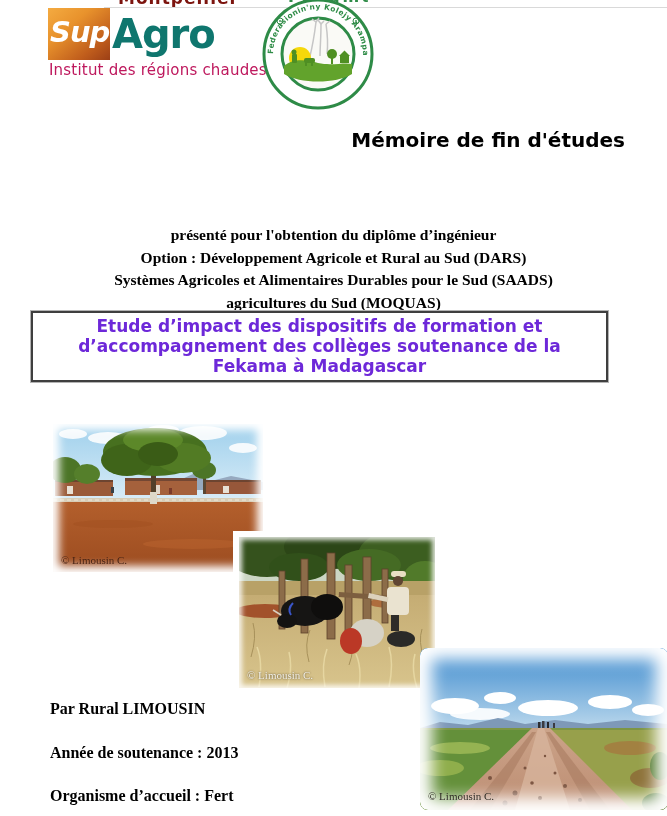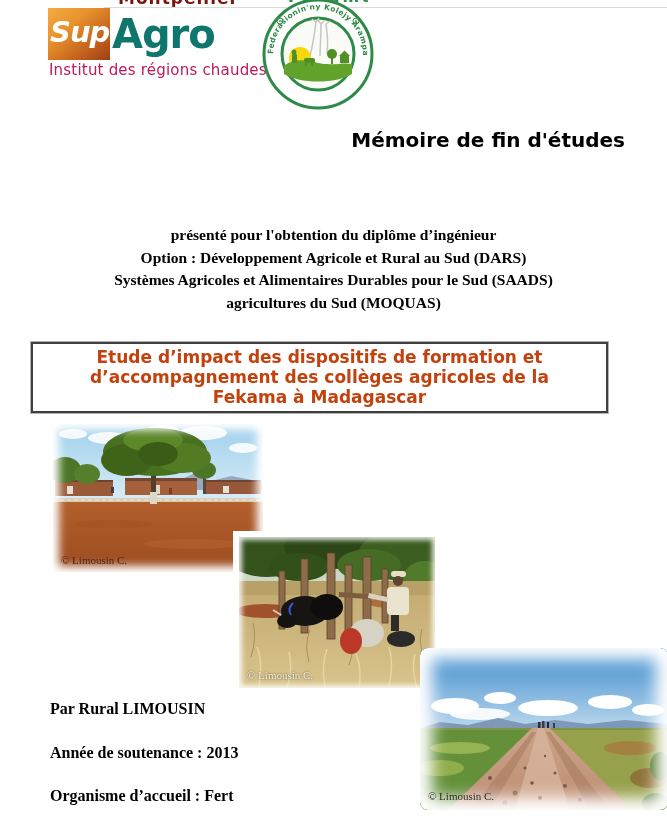--- a/index.html
+++ b/index.html
@@ -56,21 +56,21 @@
     font:bold 20px "DejaVu Sans", sans-serif;
   }
   .presentation {
     position:absolute; left:0; top:176px; width:667px; text-align:center;
     font:bold 15.5px "Liberation Serif", serif; line-height:22.7px;margin-top:48px;
   }
   .title-box {
     position:absolute; left:31px; top:311px; width:569px;
     border:2px solid #3f3f3f; box-shadow:0 0 0 1px #b3b3b3;
     background:#fff; padding:3px 2px 4px; text-align:center;
-    font:bold 17px "DejaVu Sans", sans-serif; line-height:20px; color:#c2410c;margin-top:31px;
+    font:bold 17px "DejaVu Sans", sans-serif; line-height:20px; color:#6d28d9;
   }
 
   
   .photo { position:absolute;margin-left:8px; }
   .photo svg { display:block; }
   .feather { position:absolute; inset:0; pointer-events:none; }
   .credit { position:absolute; left:8px; font:11px "Liberation Serif", serif; z-index:3; }
   .photo1 { left:45px; top:424px; width:210px; height:148px; z-index:1; }
   .photo1 .feather { box-shadow:inset 0 0 9px 6px #fff; }
   .photo1 .credit { bottom:6px; color:#4a2414; }
@@ -147,21 +147,21 @@
 
   <div class="presentation">
     <div>présenté pour l'obtention du diplôme d’ingénieur</div>
     <div>Option : Développement Agricole et Rural au Sud (DARS)</div>
     <div>Systèmes Agricoles et Alimentaires Durables pour le Sud (SAADS)</div>
     <div>agricultures du Sud (MOQUAS)</div>
   </div>
 
   <div class="title-box">
     <div>Etude d’impact des dispositifs de formation et</div>
-    <div>d’accompagnement des collèges agricoles de la</div>
+    <div>d’accompagnement des collèges soutenance de la</div>
     <div>Fekama à Madagascar</div>
   </div>
 
   <div class="photo photo1">
     <svg width="210" height="148" viewBox="0 0 210 148" preserveAspectRatio="none">
       <defs>
         <linearGradient id="p1sky" x1="0" y1="0" x2="0" y2="1">
           <stop offset="0" stop-color="#9fd0ec"></stop>
             <stop offset="1" stop-color="#ddeef8"></stop>
         </linearGradient>

